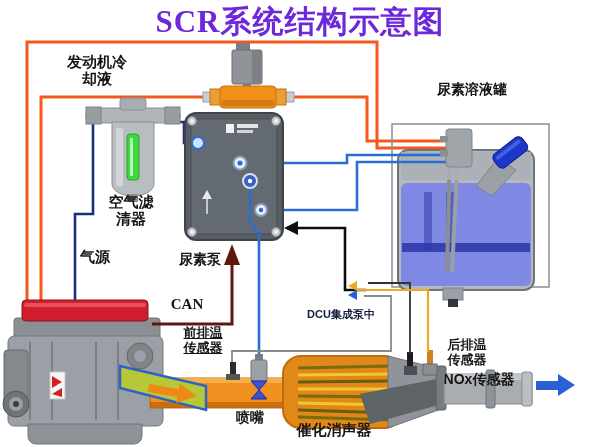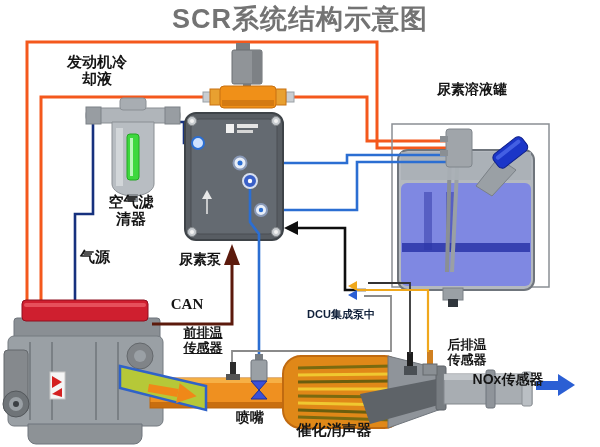--- a/index.html
+++ b/index.html
@@ -2,21 +2,21 @@
 <html style="--coolant: #f4581c; --urea: #2b6ed2; --air: #16317e; --can: #5c1a0c; --wire_yellow: #f0a81c; --wire_gray: #8a8a8a; --wire_dark: #333333; --wire_black: #0e0e0e; --valve_orange: #f09018; --tank_liquid: #7f88e2; --catalyst: #e08818; --arrow_blue: #2b5fd4; --engine_red: #cf1f2f; --filter_green: #3ed83e; --pump_body: #585d63;"><head>
 <meta charset="utf-8">
 <style>
   html,body{margin:0;padding:0;background:#fff;}
   #stage{position:relative;width:600px;height:447px;background:#ffffff;overflow:hidden;
          font-family:"Liberation Sans",sans-serif;}
   #gfx{position:absolute;left:0;top:0;}
   .lbl{position:absolute;font-weight:bold;color:#151515;white-space:pre-line;
        text-align:center;transform:translateX(-50%);line-height:1.15;
        font-family:"Liberation Sans",sans-serif;}
-  .title{font-size:27px;letter-spacing:1px;color:#737373;}
+  .title{font-size:31px;letter-spacing:1px;color:#6d28d9;font-family:Liberation Serif, serif;}
   .s15{font-size:15px;} .s14{font-size:14px;} .s13{font-size:13px;} .s11{font-size:11px;color:#10203a;margin-top:6px;}
   
   .l-coolant{fill:none;stroke:var(--coolant);stroke-width:3;}
   .l-urea{fill:none;stroke:var(--urea);stroke-width:2.6;}
   .l-air{fill:none;stroke:var(--air);stroke-width:2.6;}
   .l-can{fill:none;stroke:var(--can);stroke-width:3;}
   .l-yellow{fill:none;stroke:var(--wire_yellow);stroke-width:2.2;}
   .l-gray{fill:none;stroke:var(--wire_gray);stroke-width:1.8;}
   .l-dark{fill:none;stroke:var(--wire_dark);stroke-width:1.8;}
   .l-black{fill:none;stroke:var(--wire_black);stroke-width:2.6;}
@@ -246,17 +246,17 @@
 <div class="lbl s15" style="left:131px;top:193px;">空气滤
 清器</div>
 <div class="lbl s15" style="left:95px;top:248px;">气源</div>
 <div class="lbl s14" style="left:200px;top:251px;">尿素泵</div>
 <div class="lbl s15" style="left:187px;top:296px;font-family:Liberation Serif, serif;">CAN</div>
 <div class="lbl s13" style="left:203px;top:326px;text-decoration:underline;">前排温
 传感器</div>
 <div class="lbl s11" style="left:341px;top:302px;">DCU集成泵中</div>
 <div class="lbl s13" style="left:467px;top:338px;">后排温
 传感器</div>
-<div class="lbl s14" style="left:479px;top:371px;margin-left:29px;">NOx传感器</div>
+<div class="lbl s14" style="left:479px;top:371px;">NOx传感器</div>
 <div class="lbl s14" style="left:250px;top:409px;">喷嘴</div>
 <div class="lbl s15" style="left:334px;top:421px;">催化消声器</div>
 
 </div>
 
 </body></html>

